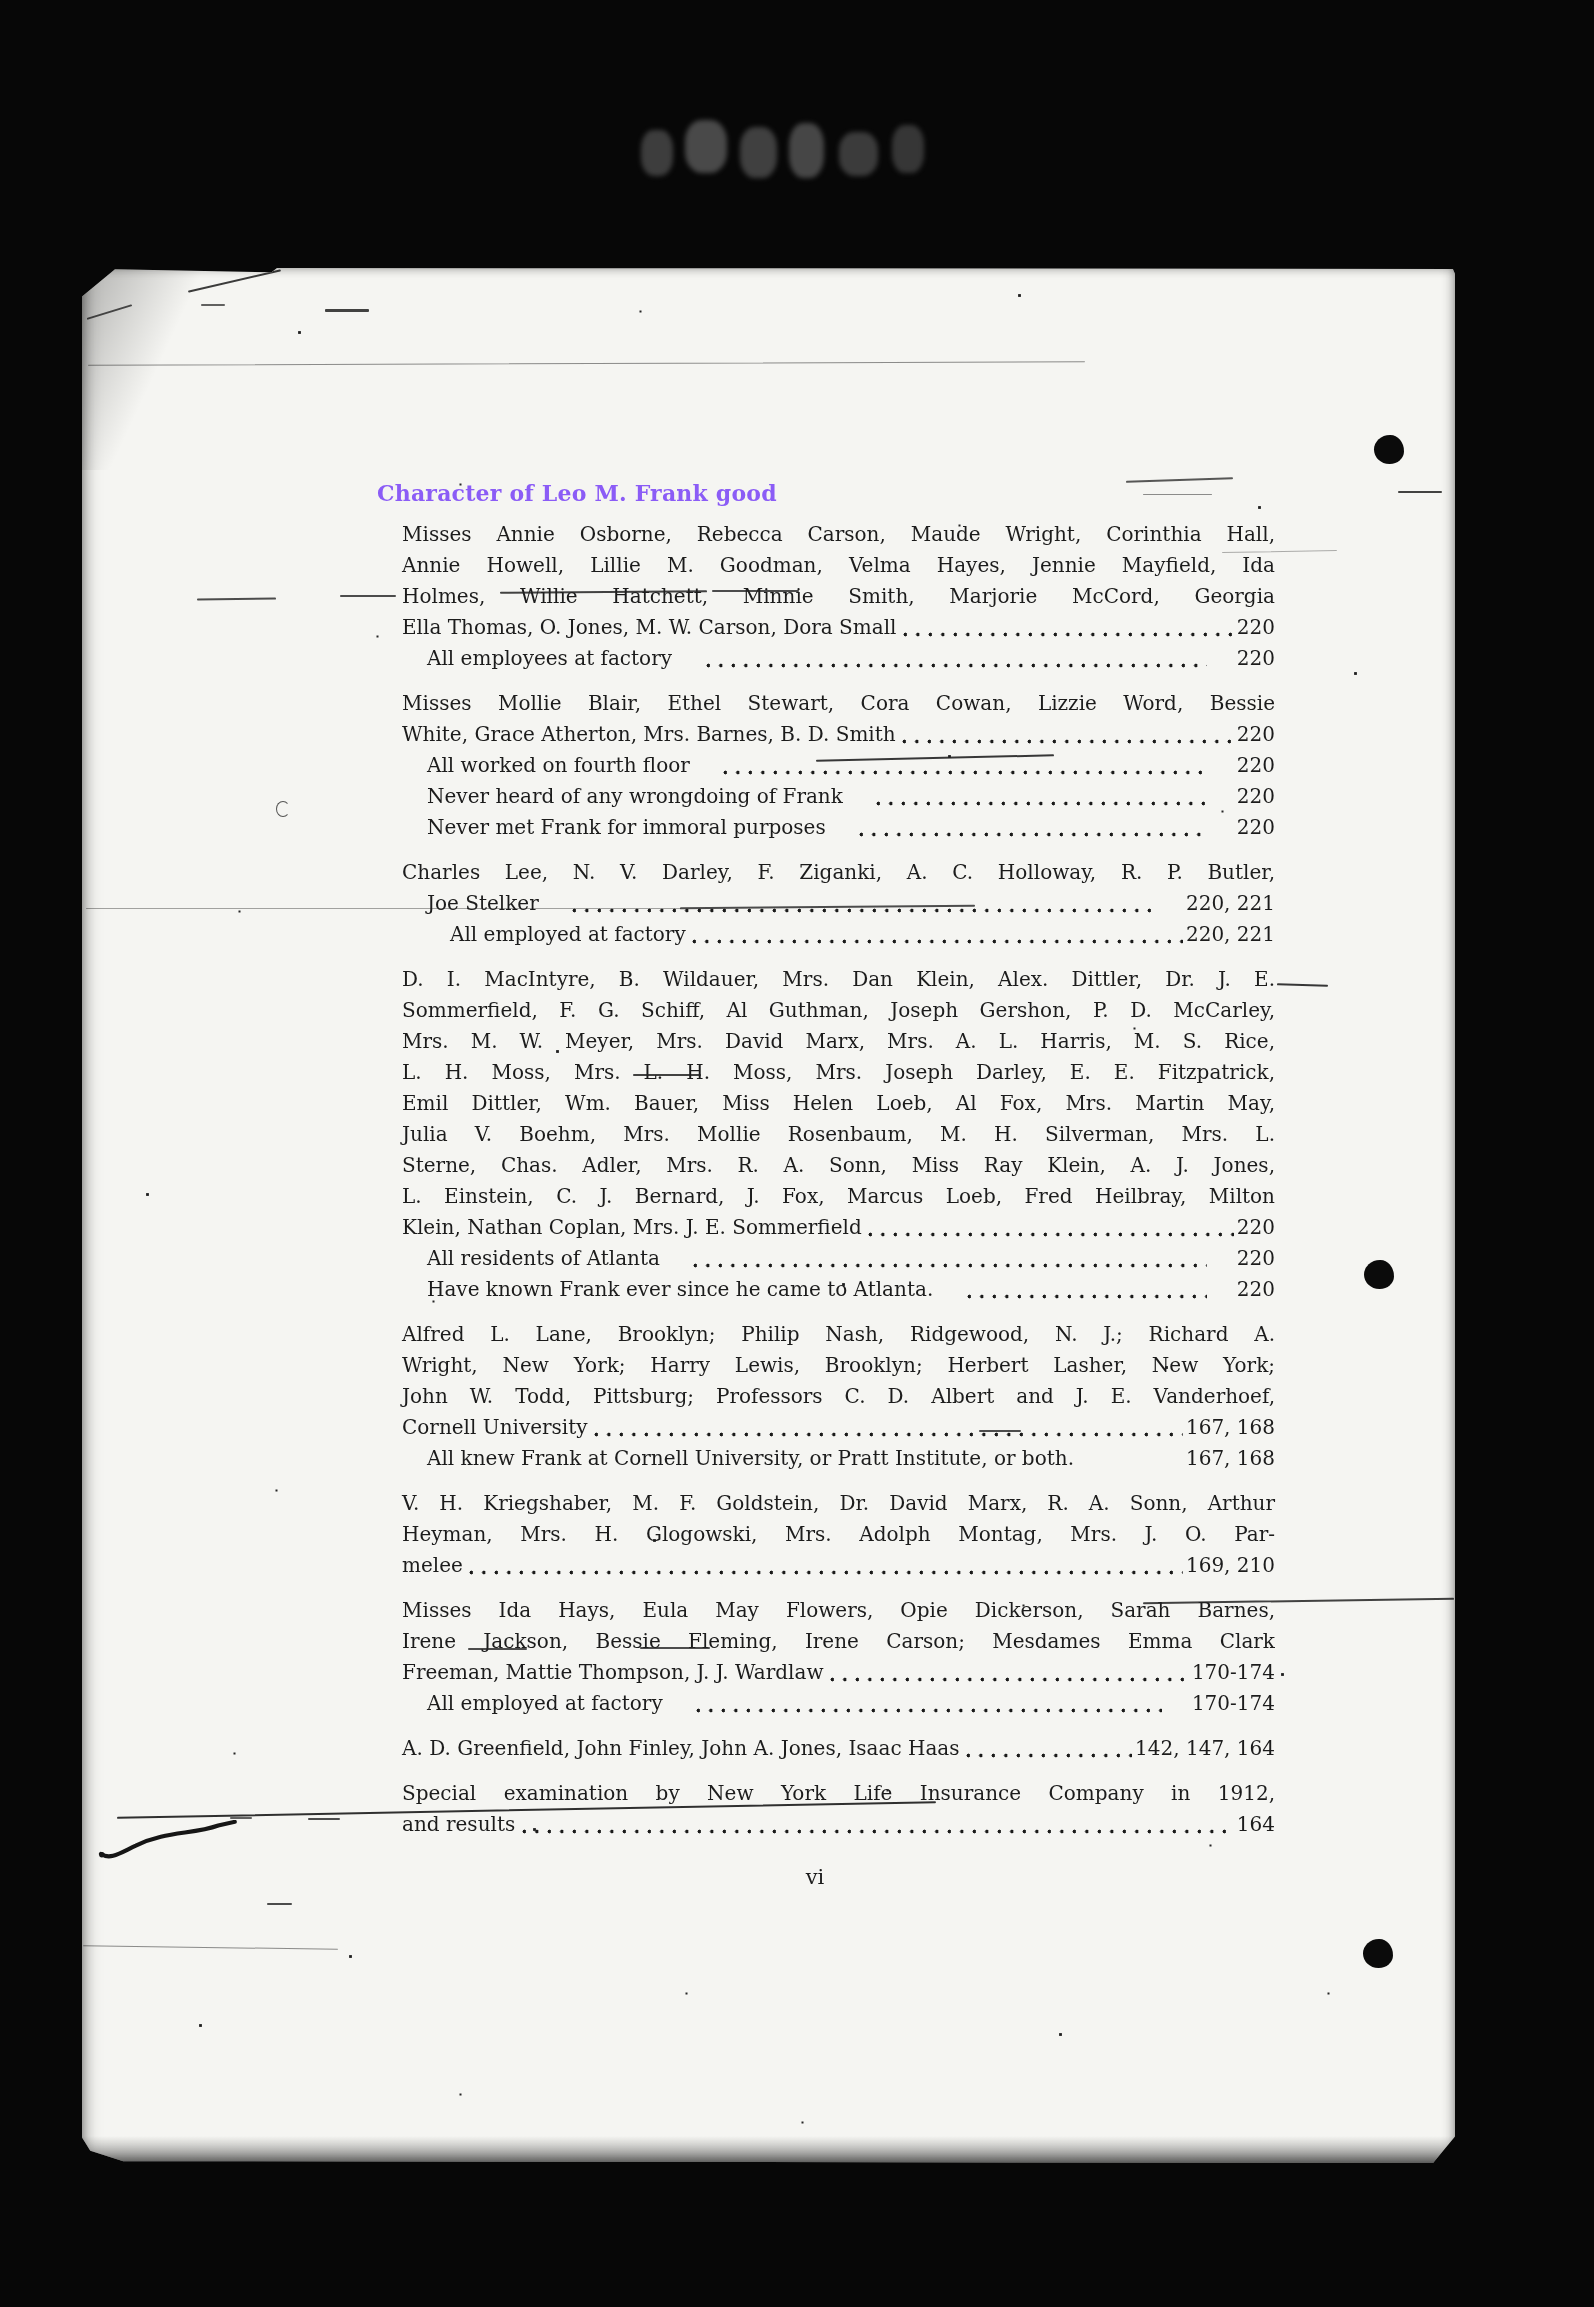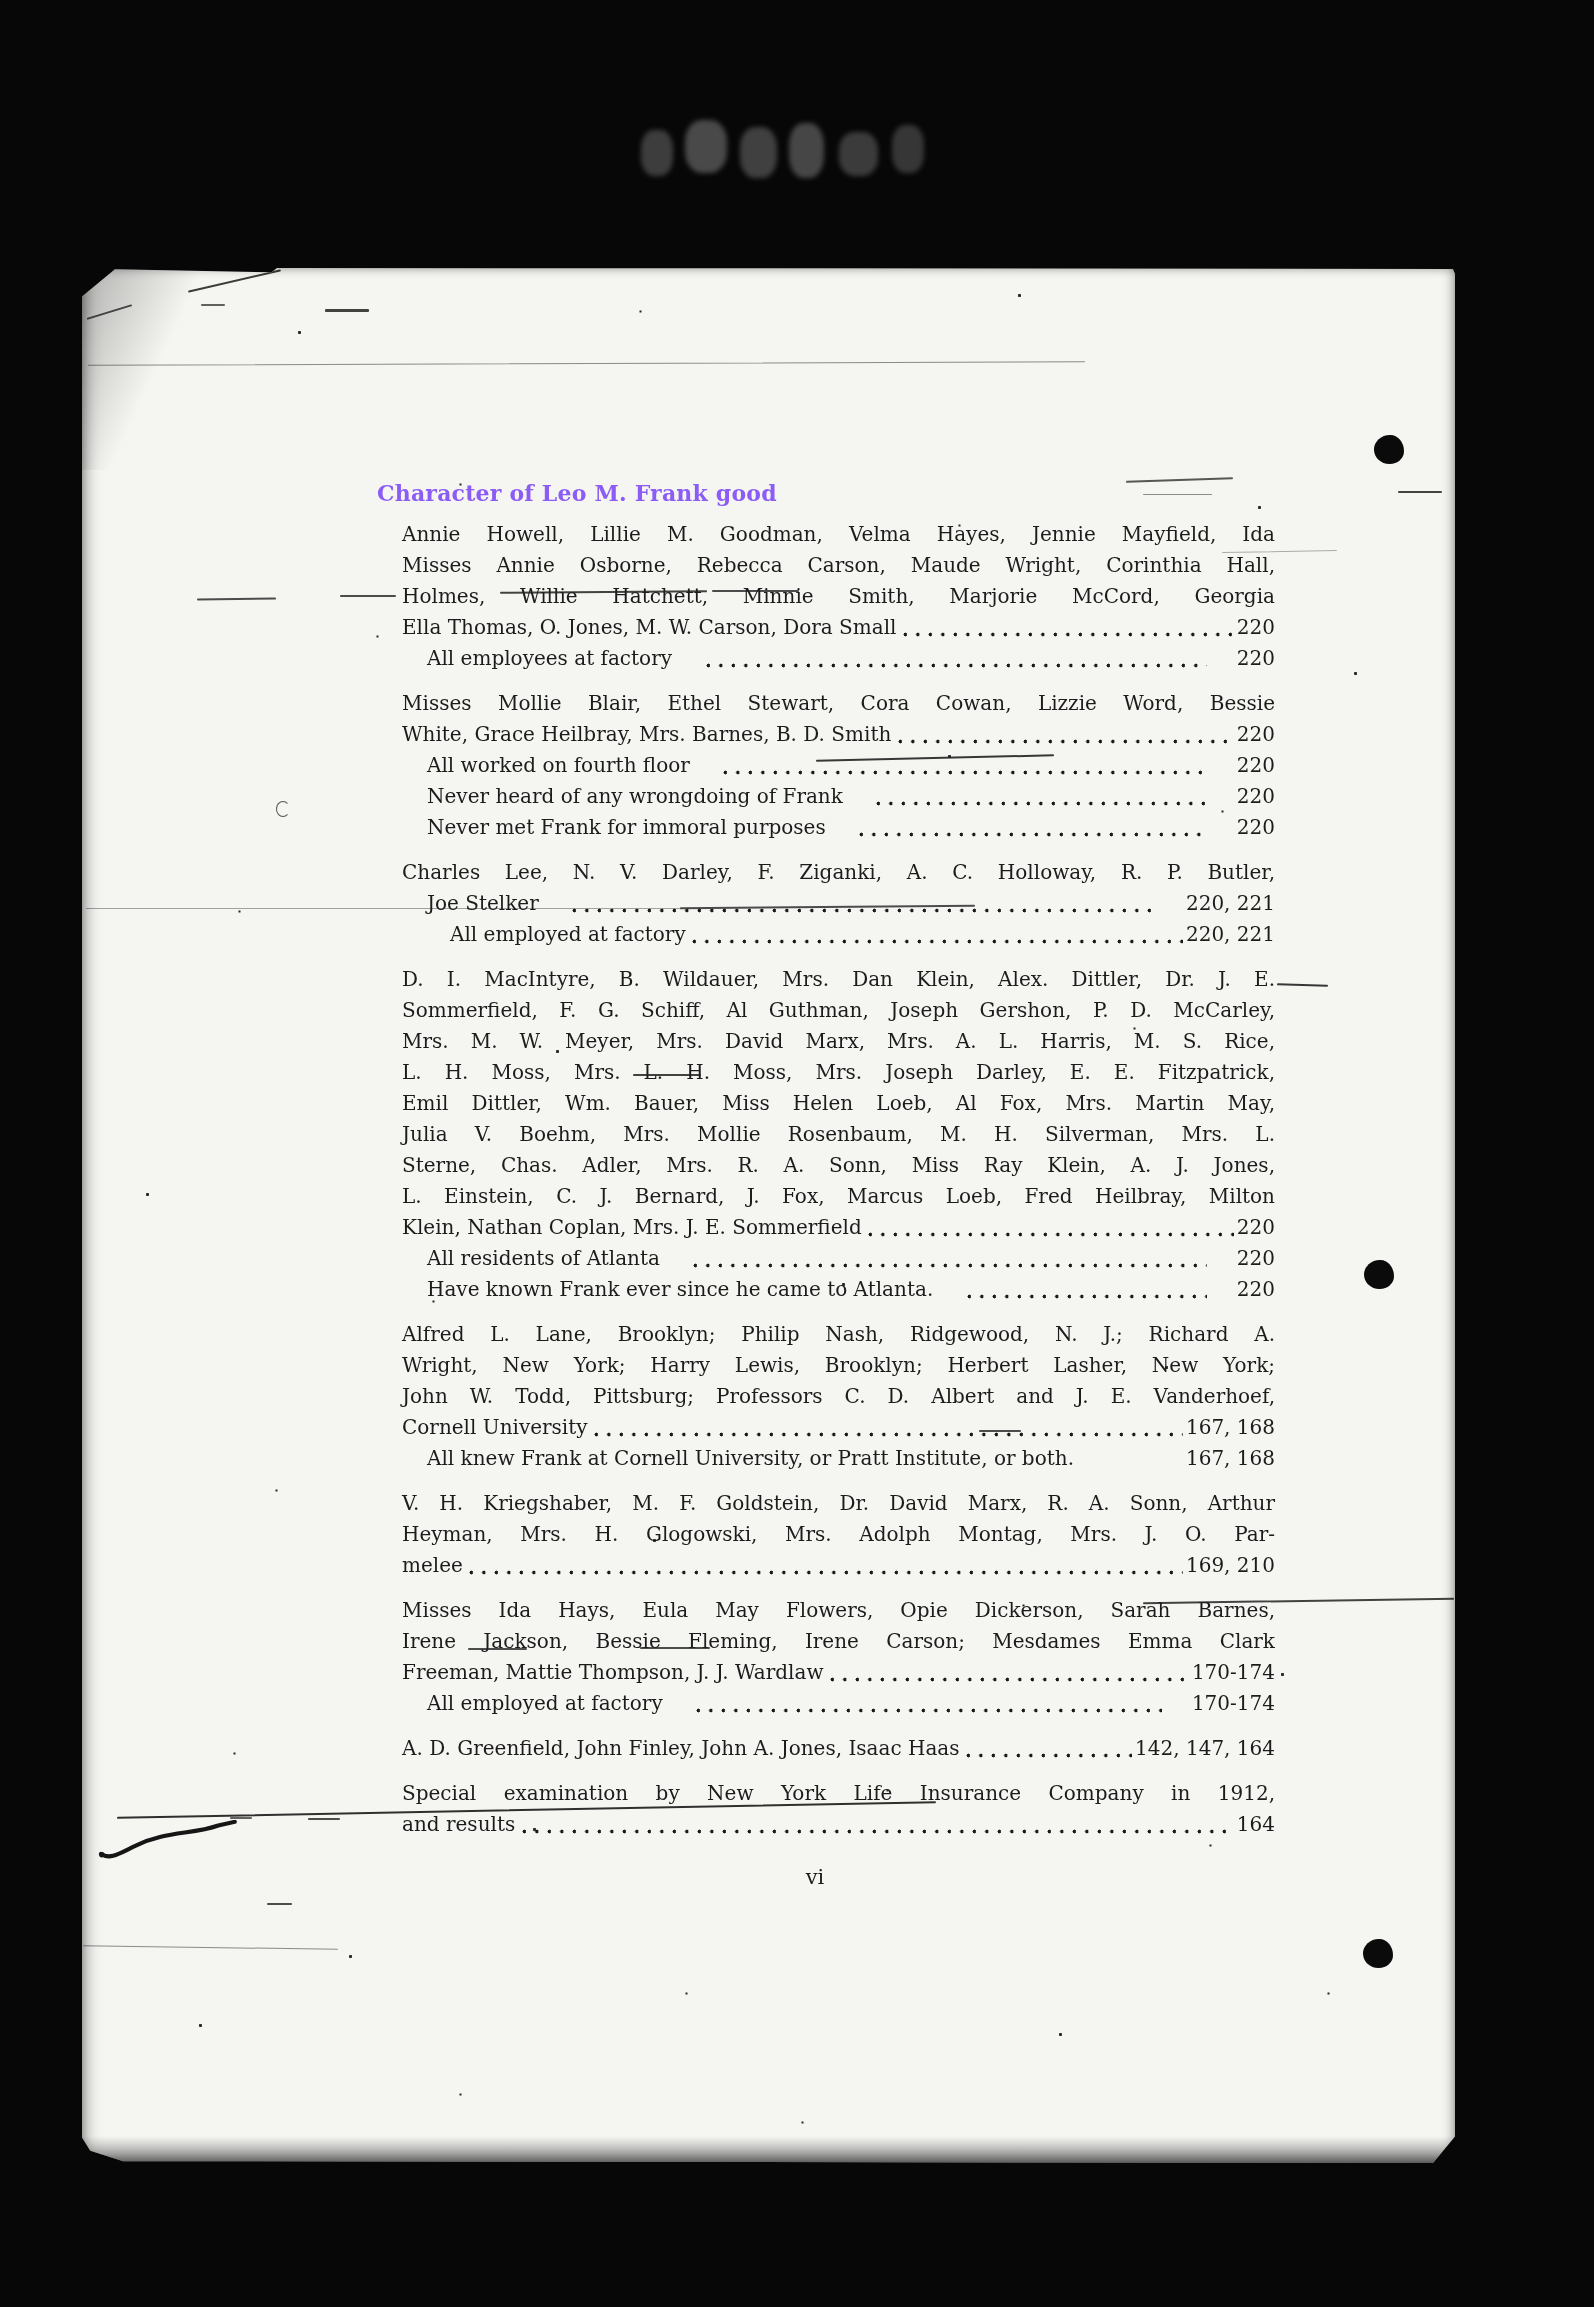--- a/index.html
+++ b/index.html
@@ -80,24 +80,24 @@
     <div class="corner-shade"></div>
     <div class="specks"></div>
 
     <h1 class="heading">Character of Leo M. Frank good</h1>
 
     <div class="flow">
 
         <section class="entry">
           <div>
 
+              <div class="line">Misses Annie Osborne, Rebecca Carson, Maude Wright, Corinthia Hall,</div>
+
               <div class="line">Annie Howell, Lillie M. Goodman, Velma Hayes, Jennie Mayfield, Ida</div>
 
-              <div class="line">Misses Annie Osborne, Rebecca Carson, Maude Wright, Corinthia Hall,</div>
-
               <div class="line">Holmes, Willie Hatchett, Minnie Smith, Marjorie McCord, Georgia</div>
 
             </div>
           <div>
 
               <div class="row" data-indent="0">
                 <span class="t">Ella Thomas, O. Jones, M. W. Carson, Dora Small</span>
                 <span class="leader"></span>
                 <span class="pg">220</span>
               </div>
@@ -111,21 +111,21 @@
         </section>
 
         <section class="entry">
           <div>
 
               <div class="line">Misses Mollie Blair, Ethel Stewart, Cora Cowan, Lizzie Word, Bessie</div>
             </div>
           <div>
 
               <div class="row" data-indent="0">
-                <span class="t">White, Grace Heilbray, Mrs. Barnes, B. D. Smith</span>
+                <span class="t">White, Grace Atherton, Mrs. Barnes, B. D. Smith</span>
                 <span class="leader"></span>
                 <span class="pg">220</span>
               </div>
 
               <div class="row" data-indent="1">
                 <span class="t">All worked on fourth floor</span>
                 <span class="leader"></span>
                 <span class="pg">220</span>
               </div>
 

